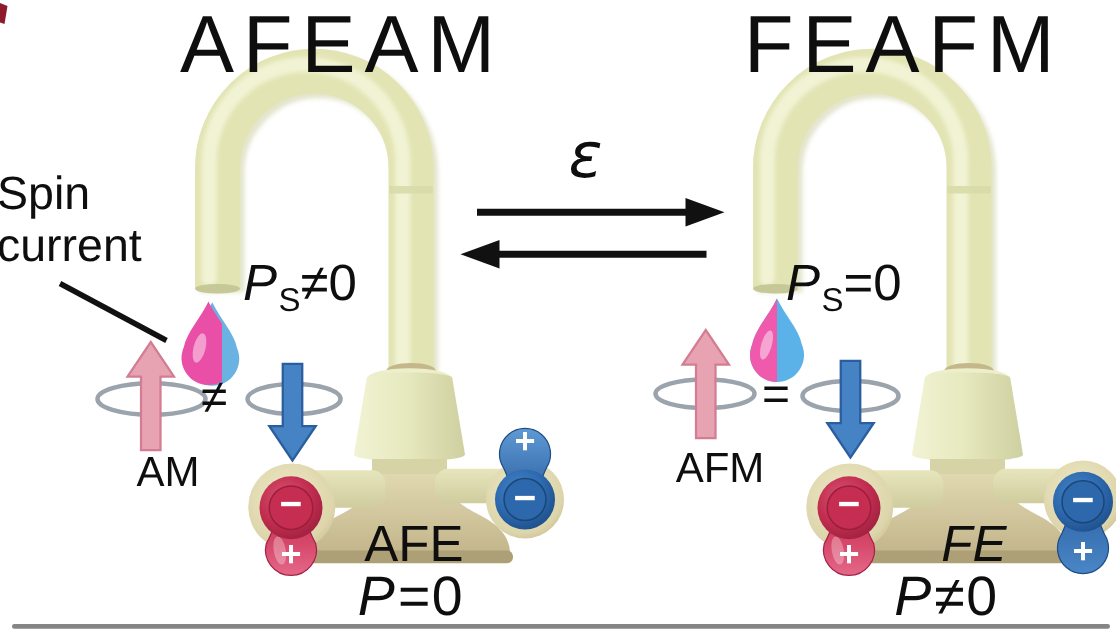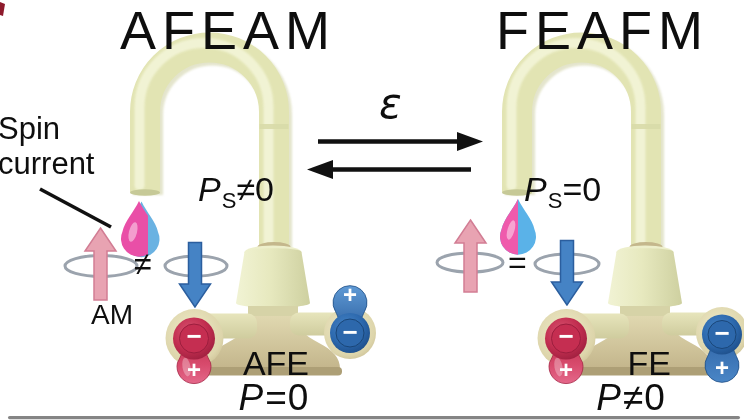--- a/index.html
+++ b/index.html
@@ -159,34 +159,35 @@
   </svg>
 
   <div class="lbl title" style="left:120px;top:2px;">AFEAM</div>
   <div class="lbl title" style="left:496px;top:2px;">FEAFM</div>
 
   <div class="lbl spin" style="left:-2px;top:111px;">
     <span style="display:block">Spin</span>
     <span style="display:block">current</span>
   </div>
 
-  <div class="lbl ps" style="left:162px;top:172px;margin-left:36px;">
+  <div class="lbl ps" style="left:162px;top:172px;">
     <span class="it">P</span><span class="sub">S</span><span>≠</span><span>0</span>
   </div>
   <div class="lbl ps" style="left:524px;top:172px;">
     <span class="it">P</span><span class="sub">S</span><span>=</span><span>0</span>
   </div>
 
   <div class="lbl cmp" style="left:134px;top:248px;">≠</div>
   <div class="lbl cmp" style="left:508px;top:246px;">=</div>
 
   <div class="lbl order" style="left:77px;top:300px;width:70px;">AM</div>
+  <div class="lbl order" style="left:437px;top:297px;width:86px;">AFM</div>
 
   <div class="lbl phase" style="left:235px;top:346px;width:74px;">AFE</div>
-  <div class="lbl phase" style="left:621px;top:346px;width:50px;">FE</div>
+  <div class="lbl phase" style="left:621px;top:346px;width:50px;font-style:italic;">FE</div>
 
   <div class="lbl pl" style="left:228px;top:379px;width:92px;">
     <span class="it">P</span><span>=</span><span>0</span>
   </div>
   <div class="lbl pl" style="left:585px;top:379px;width:92px;">
     <span class="it">P</span><span>≠</span><span>0</span>
   </div>
 
   <div class="lbl epsilon" style="left:379px;top:82px;">ε</div>
 

